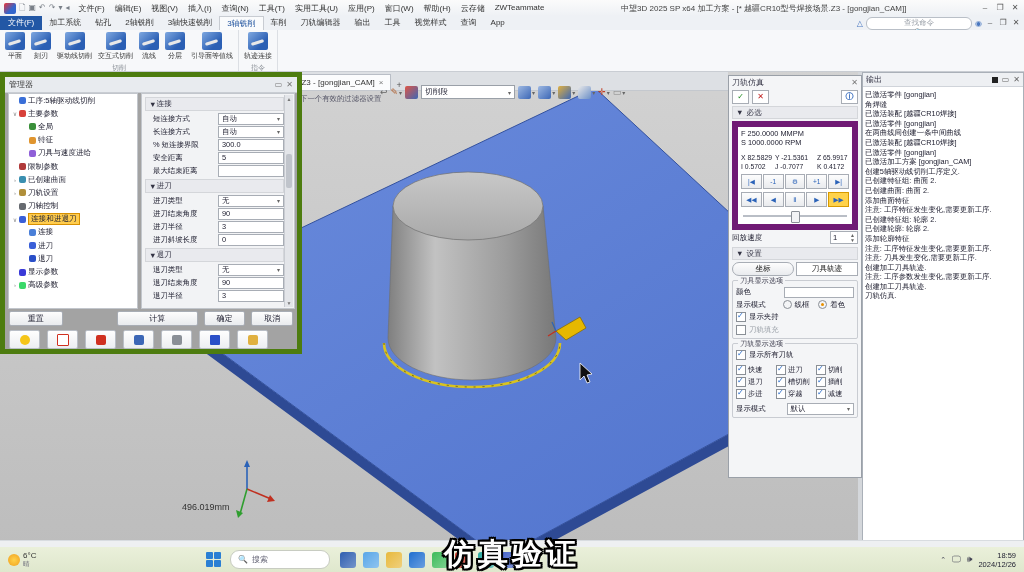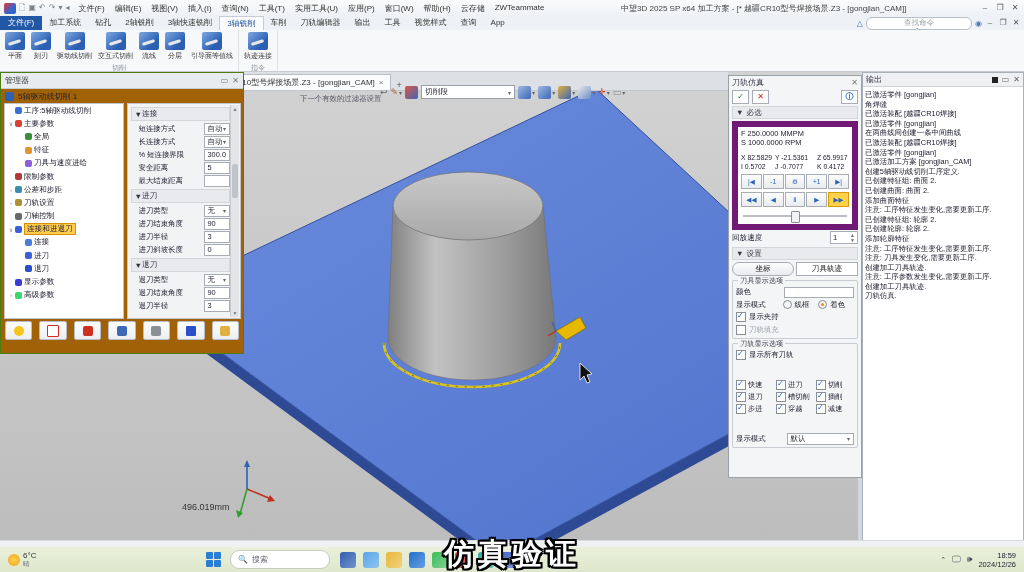--- a/index.html
+++ b/index.html
@@ -39,21 +39,21 @@
     background:#e8e8e8;transform:rotate(-18deg);border-radius:2px;}
   .rtool .tlab{font-size:7px;color:#333;margin-top:1px;white-space:nowrap;}
   .rgroup .glab{text-align:center;color:#8a8f96;font-size:7px;padding:1px 0 1px 0;}
   
   #tabstrip{left:196px;top:72px;width:532px;height:18px;background:#dde0e4;border-bottom:1px solid #c4c8ce;
     display:flex;align-items:flex-end;z-index:6;}
   #doc-tab{background:#fbfcfd;border:1px solid #b9bec6;border-bottom:none;height:15px;
     display:flex;align-items:center;gap:4px;padding:0 6px;font-size:8px;color:#333;white-space:nowrap;}
   #newtab{padding:0 6px;color:#555;font-size:9px;}
   
-  #leftpanel{left:0;top:72px;width:244px;height:282px;background:#a16207;border:1px solid #4d7c0f;
+  #leftpanel{left:0;top:72px;width:302px;height:282px;background:#a3a3a3;border:5px solid #4d7c0f;
     box-sizing:border-box;z-index:10;}
   #mgr-head{height:15px;background:#e8ebef;border-bottom:1px solid #c9cdd3;display:flex;align-items:center;
     padding:0 4px;color:#333;}
   #mgr-head .sp{margin-left:auto;display:flex;gap:4px;color:#777;}
   #dlg-title{height:14px;display:flex;align-items:center;gap:4px;padding:0 4px;color:#223;font-size:8px;}
   #dlg-title .dico{width:9px;height:9px;background:#2a62b8;border-radius:2px;}
   #dlg-body{display:flex;height:216px;}
   #tree{width:128px;border:1px solid #c2c6cc;background:#fff;margin:0 0 0 3px;overflow:hidden;}
   .trow{display:flex;align-items:center;height:13.2px;white-space:nowrap;font-size:7.6px;color:#223;}
   .trow .tw{width:8px;text-align:center;color:#888;font-size:6px;}
@@ -118,21 +118,21 @@
   .tb.flat{background:#fff;}
   .fset{border:1px solid #c9ccd2;border-radius:2px;position:relative;margin:4px 0 2px 0;padding:5px 3px 2px 3px;}
   .fleg{position:absolute;left:5px;top:-5px;background:#f4f5f7;padding:0 2px;color:#445;font-size:7.2px;}
   .frow{display:flex;align-items:center;height:12.5px;gap:3px;font-size:7.4px;color:#223;}
   .swatch{margin-left:auto;width:68px;height:9px;background:#fff;border:1px solid #a8adb5;}
   .radio{width:7px;height:7px;border:1px solid #8a8f96;border-radius:50%;position:relative;flex:none;}
   .radio.on:after{content:"";position:absolute;left:1.5px;top:1.5px;width:3px;height:3px;border-radius:50%;background:#e89000;}
   .cb{width:8px;height:8px;border:1px solid #8a8f96;background:#fff;flex:none;position:relative;}
   .cb.on:after{content:"✓";position:absolute;left:0px;top:-2px;color:#2468c8;font-size:8px;font-weight:bold;}
   .dis{color:#9aa0a8;}
-  #pathchecks{display:grid;grid-template-columns:1fr 1fr 1fr;gap:1px 2px;margin:18px 0;}
+  #pathchecks{display:grid;grid-template-columns:1fr 1fr 1fr;gap:1px 2px;margin:3px 0;}
   .pc{display:flex;align-items:center;gap:2px;font-size:7.2px;color:#223;height:11px;}
   
   #outpanel{left:862px;top:72px;width:162px;height:470px;background:#fff;border:1px solid #aab0b8;
     box-sizing:border-box;z-index:12;}
   #out-head{height:13px;background:#eef0f3;border-bottom:1px solid #d0d4da;display:flex;align-items:center;
     padding:0 3px;color:#334;}
   #out-head .ic{margin-left:auto;display:flex;gap:4px;align-items:center;color:#666;}
   #out-head .stop{width:6px;height:6px;background:#222;}
   #out-lines{padding:3px 2px;}
   .oline{font-size:7.4px;line-height:9.6px;color:#223;white-space:nowrap;overflow:hidden;}
@@ -370,24 +370,20 @@
 <div id="measure" class="abs">496.019mm</div>
 
 <div id="leftpanel" class="abs">
   <div id="mgr-head">
     <span>管理器</span>
     <span class="sp">
       <span>▭</span>
       <span>✕</span>
     </span>
   </div>
-  <div id="dlg-title">
-    <div class="dico"></div>
-    <span>5轴驱动线切削 1</span>
-  </div>
   <div id="dlg-body">
     <div id="tree">
           <div class="trow" style="padding-left: 2px;">
             <span class="tw"></span>
             <span class="tdot" style="background: rgb(58, 111, 216);"></span>
             <span class="tl">工序:5轴驱动线切削</span>
           </div>
           <div class="trow" style="padding-left: 2px;">
             <span class="tw">∨</span>
             <span class="tdot" style="background: rgb(216, 65, 58);"></span>
@@ -409,21 +405,21 @@
             <span class="tl">刀具与速度进给</span>
           </div>
           <div class="trow" style="padding-left: 2px;">
             <span class="tw"></span>
             <span class="tdot" style="background: rgb(176, 58, 58);"></span>
             <span class="tl">限制参数</span>
           </div>
           <div class="trow" style="padding-left: 2px;">
             <span class="tw">›</span>
             <span class="tdot" style="background: rgb(58, 143, 176);"></span>
-            <span class="tl">公差和步距</span>
+            <span class="tl">已创建曲面</span>
           </div>
           <div class="trow" style="padding-left: 2px;">
             <span class="tw">›</span>
             <span class="tdot" style="background: rgb(176, 143, 58);"></span>
             <span class="tl">刀轨设置</span>
           </div>
           <div class="trow" style="padding-left: 2px;">
             <span class="tw"></span>
             <span class="tdot" style="background: rgb(102, 106, 112);"></span>
             <span class="tl">刀轴控制</span>
@@ -549,20 +545,26 @@
                 <span>3</span>
               </div>
             </div>
           </div>
       <div id="pscroll">
         <span class="ar" style="top:0">▲</span>
         <div class="thumb"></div>
         <span class="ar" style="bottom:0">▼</span>
       </div>
     </div>
+  </div>
+  <div id="dlg-btnrow">
+    <div class="dbtn" style="width:52px">重置</div>
+    <div class="dbtn" style="width:80px;margin-left:48px">计算</div>
+    <div class="dbtn" style="width:40px">确定</div>
+    <div class="dbtn" style="width:40px">取消</div>
   </div>
   <div id="dlg-iconbar">
         <div class="ibtn">
           <div style="width: 10px; height: 10px; background: rgb(245, 197, 24); border-radius: 50%;"></div>
         </div>
         <div class="ibtn">
           <div style="width: 10px; height: 10px; background: rgb(255, 255, 255); border-radius: 1px; border: 1.5px solid rgb(208, 48, 32);"></div>
         </div>
         <div class="ibtn">
           <div style="width: 10px; height: 10px; background: rgb(208, 48, 32); border-radius: 2px;"></div>

